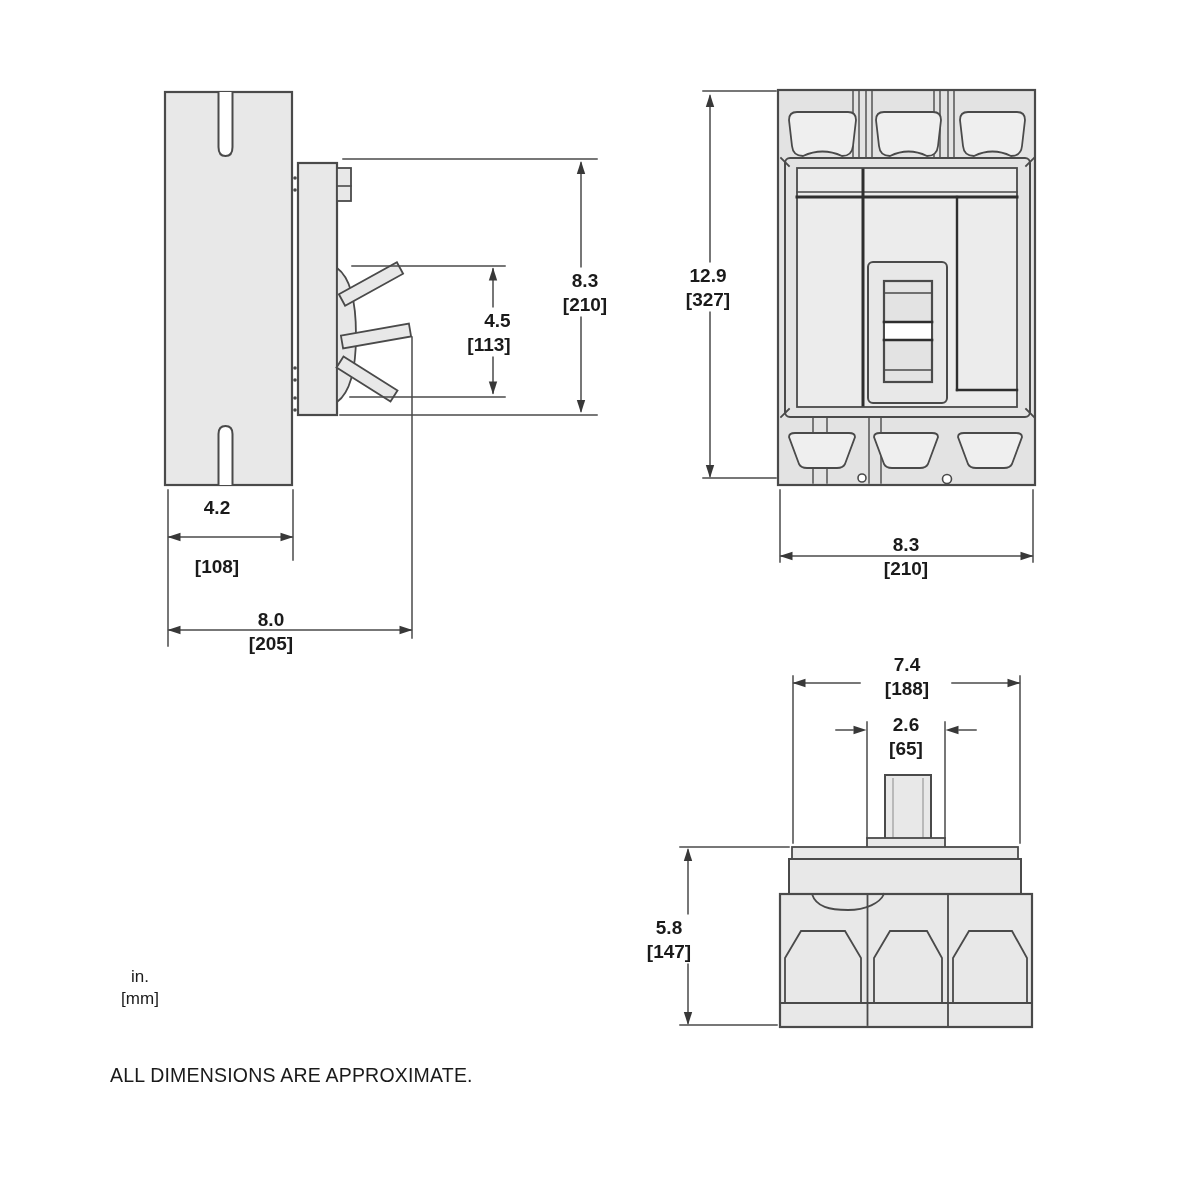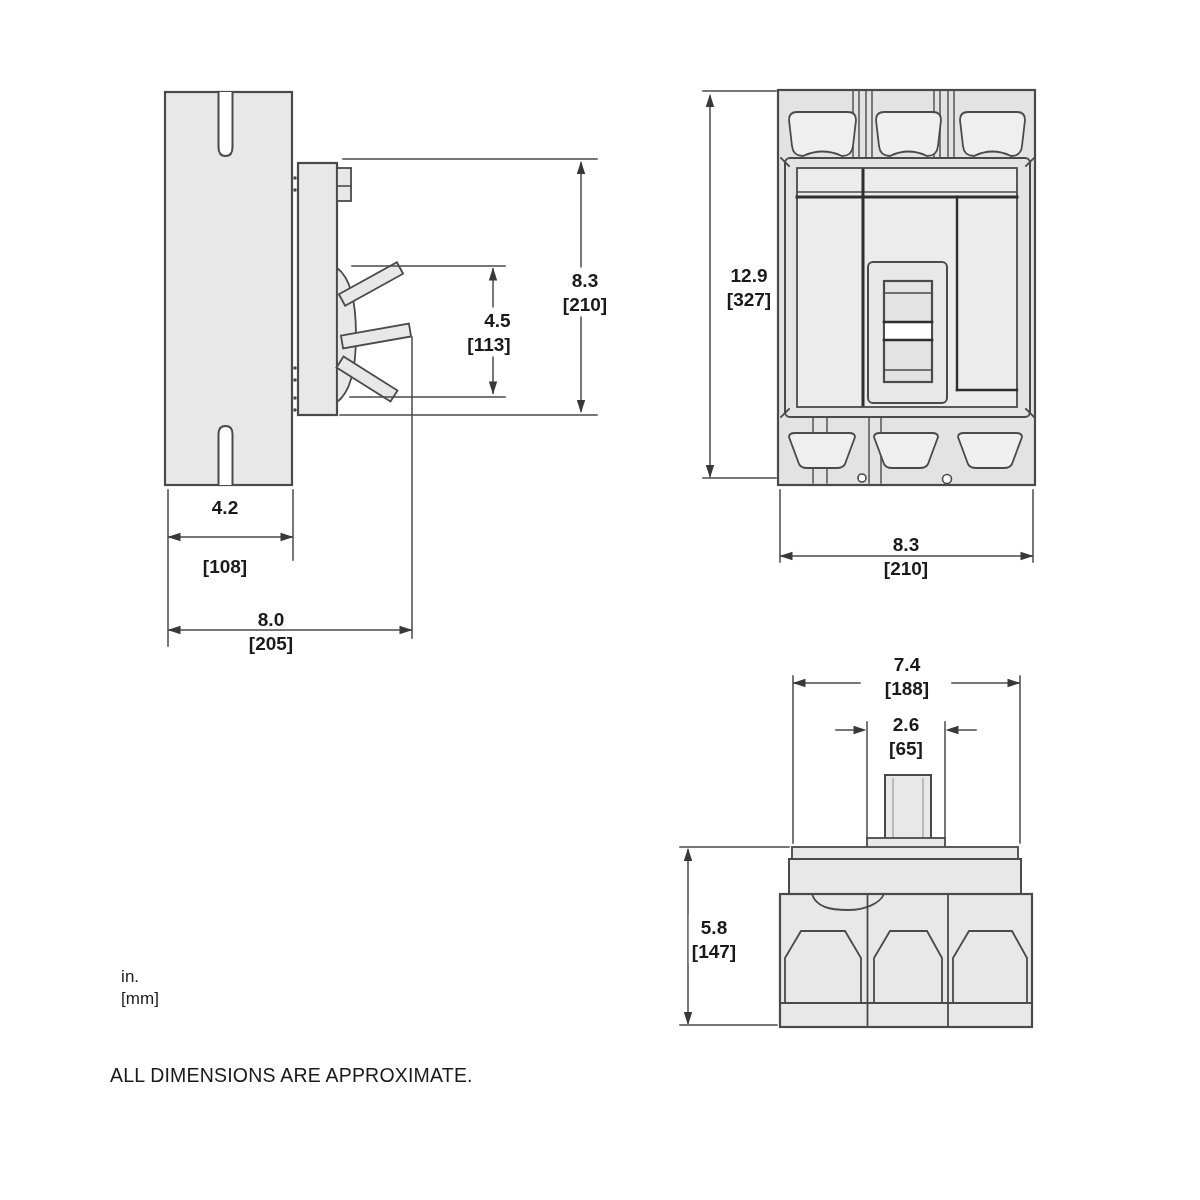--- a/index.html
+++ b/index.html
@@ -21,21 +21,21 @@
   .dot{fill:#4a4a4a;stroke:none;}
   
   .dim{
     position:absolute;display:flex;flex-direction:column;align-items:center;
     transform:translate(-50%,-50%);font-weight:bold;font-size:19px;line-height:1;
     gap:5px;text-align:center;white-space:nowrap;z-index:2;
   }
   .dim.cover{background:#ffffff;padding:3px 3px;}
   .units{
     position:absolute;left:140px;top:988px;transform:translate(-50%,-50%);
-    font-size:17px;line-height:1.3;z-index:2;
+    font-size:17px;line-height:1.3;text-align:center;z-index:2;
   }
   .units span{display:block;}
   .footer{
     position:absolute;left:110px;top:1064px;font-size:19.5px;line-height:23px;
     letter-spacing:0.2px;z-index:2;white-space:nowrap;text-align:center;
   }
   .footer span{display:block;}
 </style>
 </head>
 <body>
@@ -201,45 +201,45 @@
   </svg>
 
   <div class="dim cover" style="left:585px;top:292px;">
     <span>8.3</span>
     <span>[210]</span>
   </div>
   <div class="dim cover" style="left:489px;top:332px;align-items:flex-end;">
     <span>4.5</span>
     <span>[113]</span>
   </div>
-  <div class="dim" style="left:225px;top:537px;gap:40px;">
+  <div class="dim" style="left:217px;top:537px;gap:40px;">
     <span>4.2</span>
     <span>[108]</span>
   </div>
   <div class="dim" style="left:271px;top:631px;">
     <span>8.0</span>
     <span>[205]</span>
   </div>
-  <div class="dim cover" style="left:708px;top:287px;margin-left:41px;">
+  <div class="dim cover" style="left:708px;top:287px;">
     <span>12.9</span>
     <span>[327]</span>
   </div>
   <div class="dim" style="left:906px;top:556px;">
     <span>8.3</span>
     <span>[210]</span>
   </div>
   <div class="dim" style="left:907px;top:676px;text-align:center;">
     <span>7.4</span>
     <span>[188]</span>
   </div>
   <div class="dim" style="left:906px;top:736px;">
     <span>2.6</span>
     <span>[65]</span>
   </div>
-  <div class="dim cover" style="left:714px;top:939px;">
+  <div class="dim cover" style="left:669px;top:939px;">
     <span>5.8</span>
     <span>[147]</span>
   </div>
 
   <div class="units">
     <span>in.</span>
     <span>[mm]</span>
   </div>
 
   <div class="footer">

